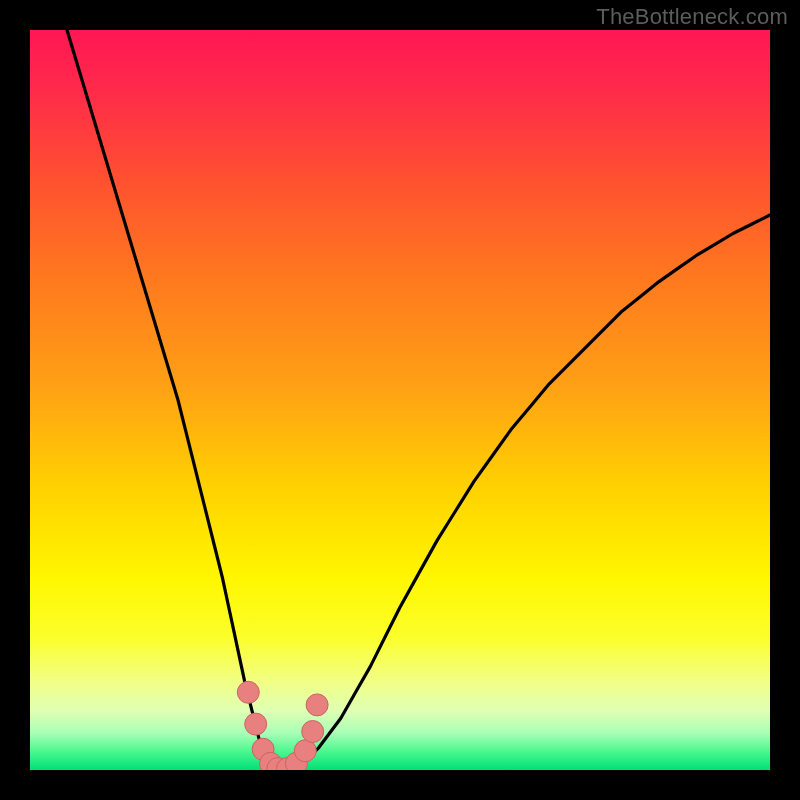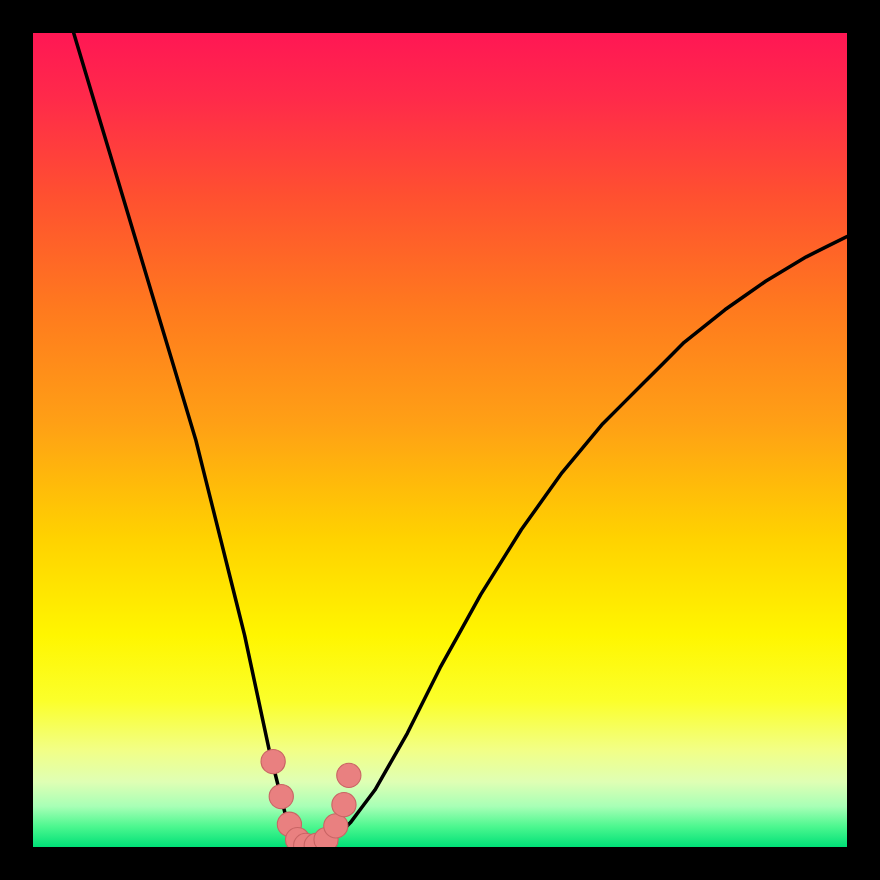--- a/index.html
+++ b/index.html
@@ -84,14 +84,15 @@
           <circle cx="257.52" cy="738.52" r="11" fill="#e98080" stroke="#c96464" stroke-width="1"></circle>
           <circle cx="266.4" cy="733.34" r="11" fill="#e98080" stroke="#c96464" stroke-width="1"></circle>
           <circle cx="275.28000000000003" cy="720.76" r="11" fill="#e98080" stroke="#c96464" stroke-width="1"></circle>
           <circle cx="282.68" cy="701.52" r="11" fill="#e98080" stroke="#c96464" stroke-width="1"></circle>
           <circle cx="287.11999999999995" cy="674.88" r="11" fill="#e98080" stroke="#c96464" stroke-width="1"></circle>
         </g>
     </svg>
 
   </div>
 
+  <div class="watermark">TheBottleneck.com</div>
 
 </div>
 
 </body></html>

